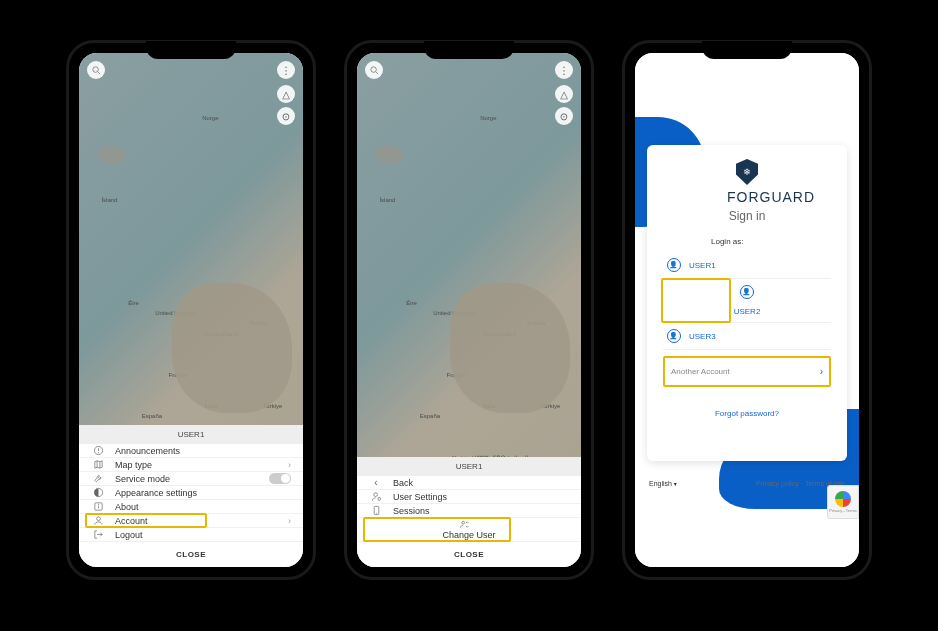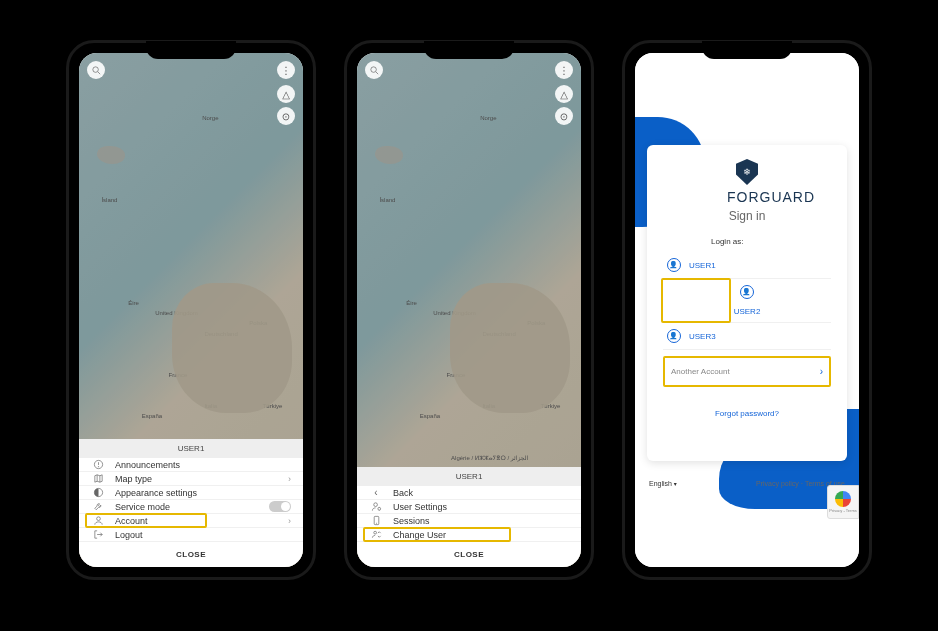--- a/index.html
+++ b/index.html
@@ -107,34 +107,44 @@
               <line x1="9" y1="4" x2="9" y2="18"></line>
               <line x1="15" y1="6" x2="15" y2="20"></line>
             </svg>
           </span>
         <span class="rlabel">Map type</span>
         <span class="chev">›</span>
       </div>
       <div class="sheet-row">
         <span class="ricon">
             <svg class="ico" viewBox="0 0 24 24">
+              <path d="M14 6a4 4 0 0 0-5 5l-5 5 3 3 5-5a4 4 0 0 0 5-5l-3 3-2-2z"></path>
+            </svg>
+          </span>
+        <span class="rlabel">Service mode</span>
+        <span class="toggle-off"></span>
+      </div>
+      <div class="sheet-row">
+        <span class="ricon">
+            <svg class="ico" viewBox="0 0 24 24">
               <circle cx="12" cy="12" r="9"></circle>
               <path d="M12 3a9 9 0 0 0 0 18z" fill="#666" stroke="none"></path>
             </svg>
           </span>
         <span class="rlabel">Appearance settings</span>
       </div>
       <div class="sheet-row">
         <span class="ricon">
             <svg class="ico" viewBox="0 0 24 24">
-              <path d="M14 6a4 4 0 0 0-5 5l-5 5 3 3 5-5a4 4 0 0 0 5-5l-3 3-2-2z"></path>
-            </svg>
-          </span>
-        <span class="rlabel">Service mode</span>
-        <span class="toggle-off"></span>
+              <rect x="4" y="4" width="16" height="16" rx="2"></rect>
+              <line x1="12" y1="10" x2="12" y2="16"></line>
+              <circle cx="12" cy="7" r="0.5" fill="#666"></circle>
+            </svg>
+          </span>
+        <span class="rlabel">About</span>
       </div>
       <div class="sheet-row" style="position:relative;">
         <span class="ricon">
             <svg class="ico" viewBox="0 0 24 24">
               <circle cx="12" cy="8" r="4"></circle>
               <path d="M4 21c0-4 4-6 8-6s8 2 8 6"></path>
             </svg>
           </span>
         <span class="rlabel">Account</span>
         <span class="chev">›</span>
@@ -201,21 +211,21 @@
       </div>
       <div class="sheet-row">
         <span class="ricon">
             <svg class="ico" viewBox="0 0 24 24">
               <rect x="7" y="3" width="10" height="18" rx="2"></rect>
               <line x1="11" y1="18" x2="13" y2="18"></line>
             </svg>
           </span>
         <span class="rlabel">Sessions</span>
       </div>
-      <div class="sheet-row" style="position:relative;">
+      <div class="sheet-row" style="position:relative;flex-direction:column;">
         <span class="ricon">
             <svg class="ico" viewBox="0 0 24 24">
               <circle cx="9" cy="8" r="3"></circle>
               <path d="M3 19c0-3 3-5 6-5"></path>
               <path d="M15 9l3-3 3 3"></path>
               <path d="M21 15l-3 3-3-3"></path>
             </svg>
           </span>
         <span class="rlabel">Change User</span>
         <span class="highlight-box wide"></span>

